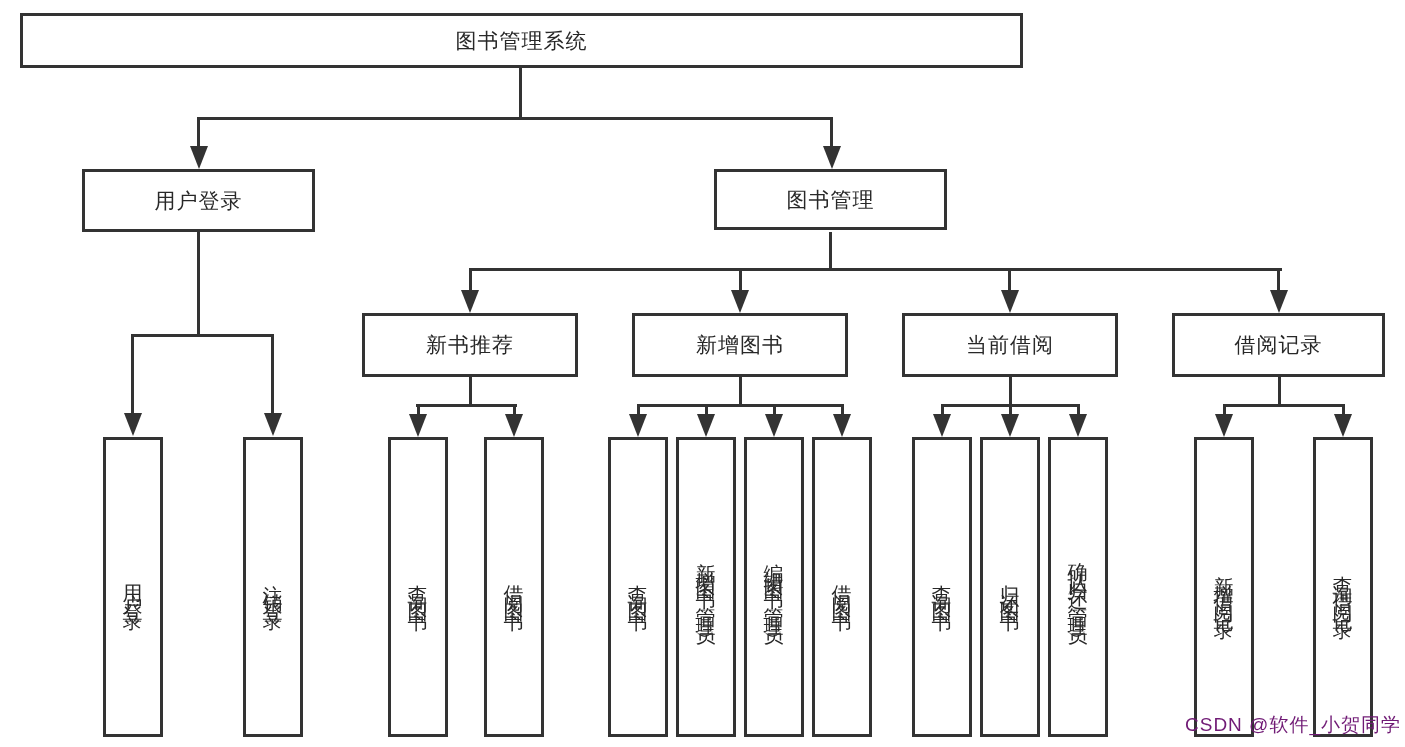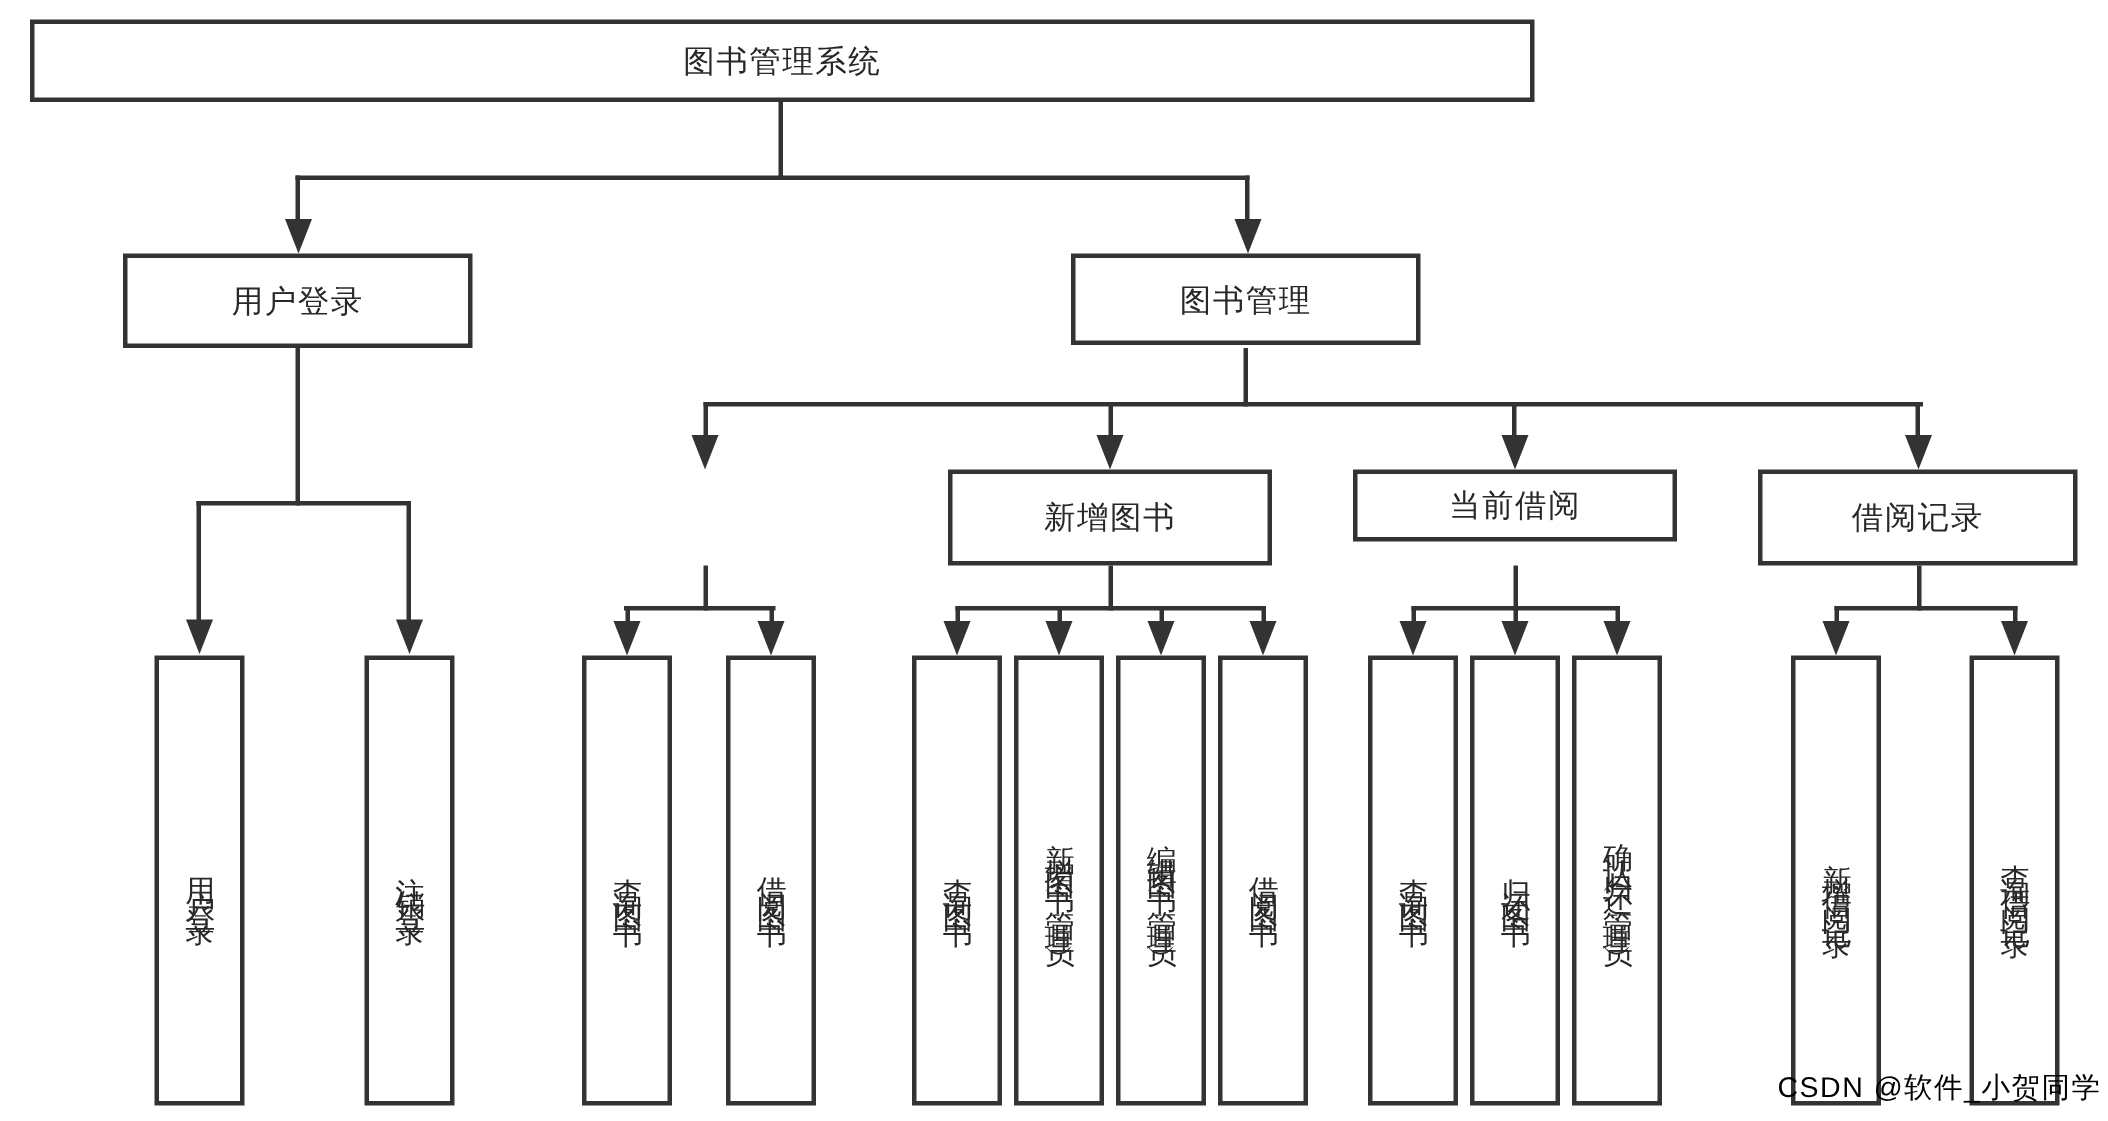--- a/index.html
+++ b/index.html
@@ -7,21 +7,21 @@
   .canvas{position:relative;width:1405px;height:747px;background:#ffffff;overflow:hidden;}
   .node{position:absolute;box-sizing:border-box;border:3px solid #333333;background:#ffffff;
         display:flex;align-items:center;justify-content:center;color:#282828;}
   .hnode{font-size:21px;letter-spacing:1px;text-align:center;}
   .vnode .vtext{writing-mode:vertical-rl;text-orientation:mixed;font-size:20px;
         letter-spacing:9px;color:#282828;line-height:1;}
   .v{position:absolute;width:3px;background:#333333;}
   .h{position:absolute;height:3px;background:#333333;}
   .arrow{position:absolute;width:0;height:0;border-left:9px solid transparent;
         border-right:9px solid transparent;border-top:23px solid #333333;}
-  .watermark{position:absolute;left:1185px;top:712px;font-size:19px;color:#000000;
+  .watermark{position:absolute;left:1185px;top:712px;font-size:19px;color:#701a75;
         letter-spacing:1px;white-space:nowrap;}
 </style>
 </head>
 <body>
 
 <div class="canvas">
 
   <div class="node hnode" style="left:20px;top:13px;width:1003px;height:55px">
     <span>图书管理系统</span>
   </div>
@@ -51,24 +51,27 @@
   <div class="h" style="left:469px;top:268px;width:813px"></div>
   <div class="v" style="left:469px;top:268px;height:24px"></div>
   <div class="arrow" style="left:461px;top:290px"></div>
   <div class="v" style="left:739px;top:268px;height:24px"></div>
   <div class="arrow" style="left:731px;top:290px"></div>
   <div class="v" style="left:1008px;top:268px;height:24px"></div>
   <div class="arrow" style="left:1001px;top:290px"></div>
   <div class="v" style="left:1277px;top:268px;height:24px"></div>
   <div class="arrow" style="left:1270px;top:290px"></div>
 
+  <div class="node hnode" style="left:362px;top:313px;width:216px;height:64px">
+    <span>新书推荐</span>
+  </div>
   <div class="node hnode" style="left:632px;top:313px;width:216px;height:64px">
     <span>新增图书</span>
   </div>
-  <div class="node hnode" style="left:902px;top:313px;width:216px;height:48px">
+  <div class="node hnode" style="left:902px;top:313px;width:216px;height:64px">
     <span>当前借阅</span>
   </div>
   <div class="node hnode" style="left:1172px;top:313px;width:213px;height:64px">
     <span>借阅记录</span>
   </div>
 
   <div class="v" style="left:469px;top:377px;height:30px"></div>
   <div class="h" style="left:416px;top:404px;width:101px"></div>
   <div class="v" style="left:417px;top:404px;height:12px"></div>
   <div class="arrow" style="left:409px;top:414px"></div>

